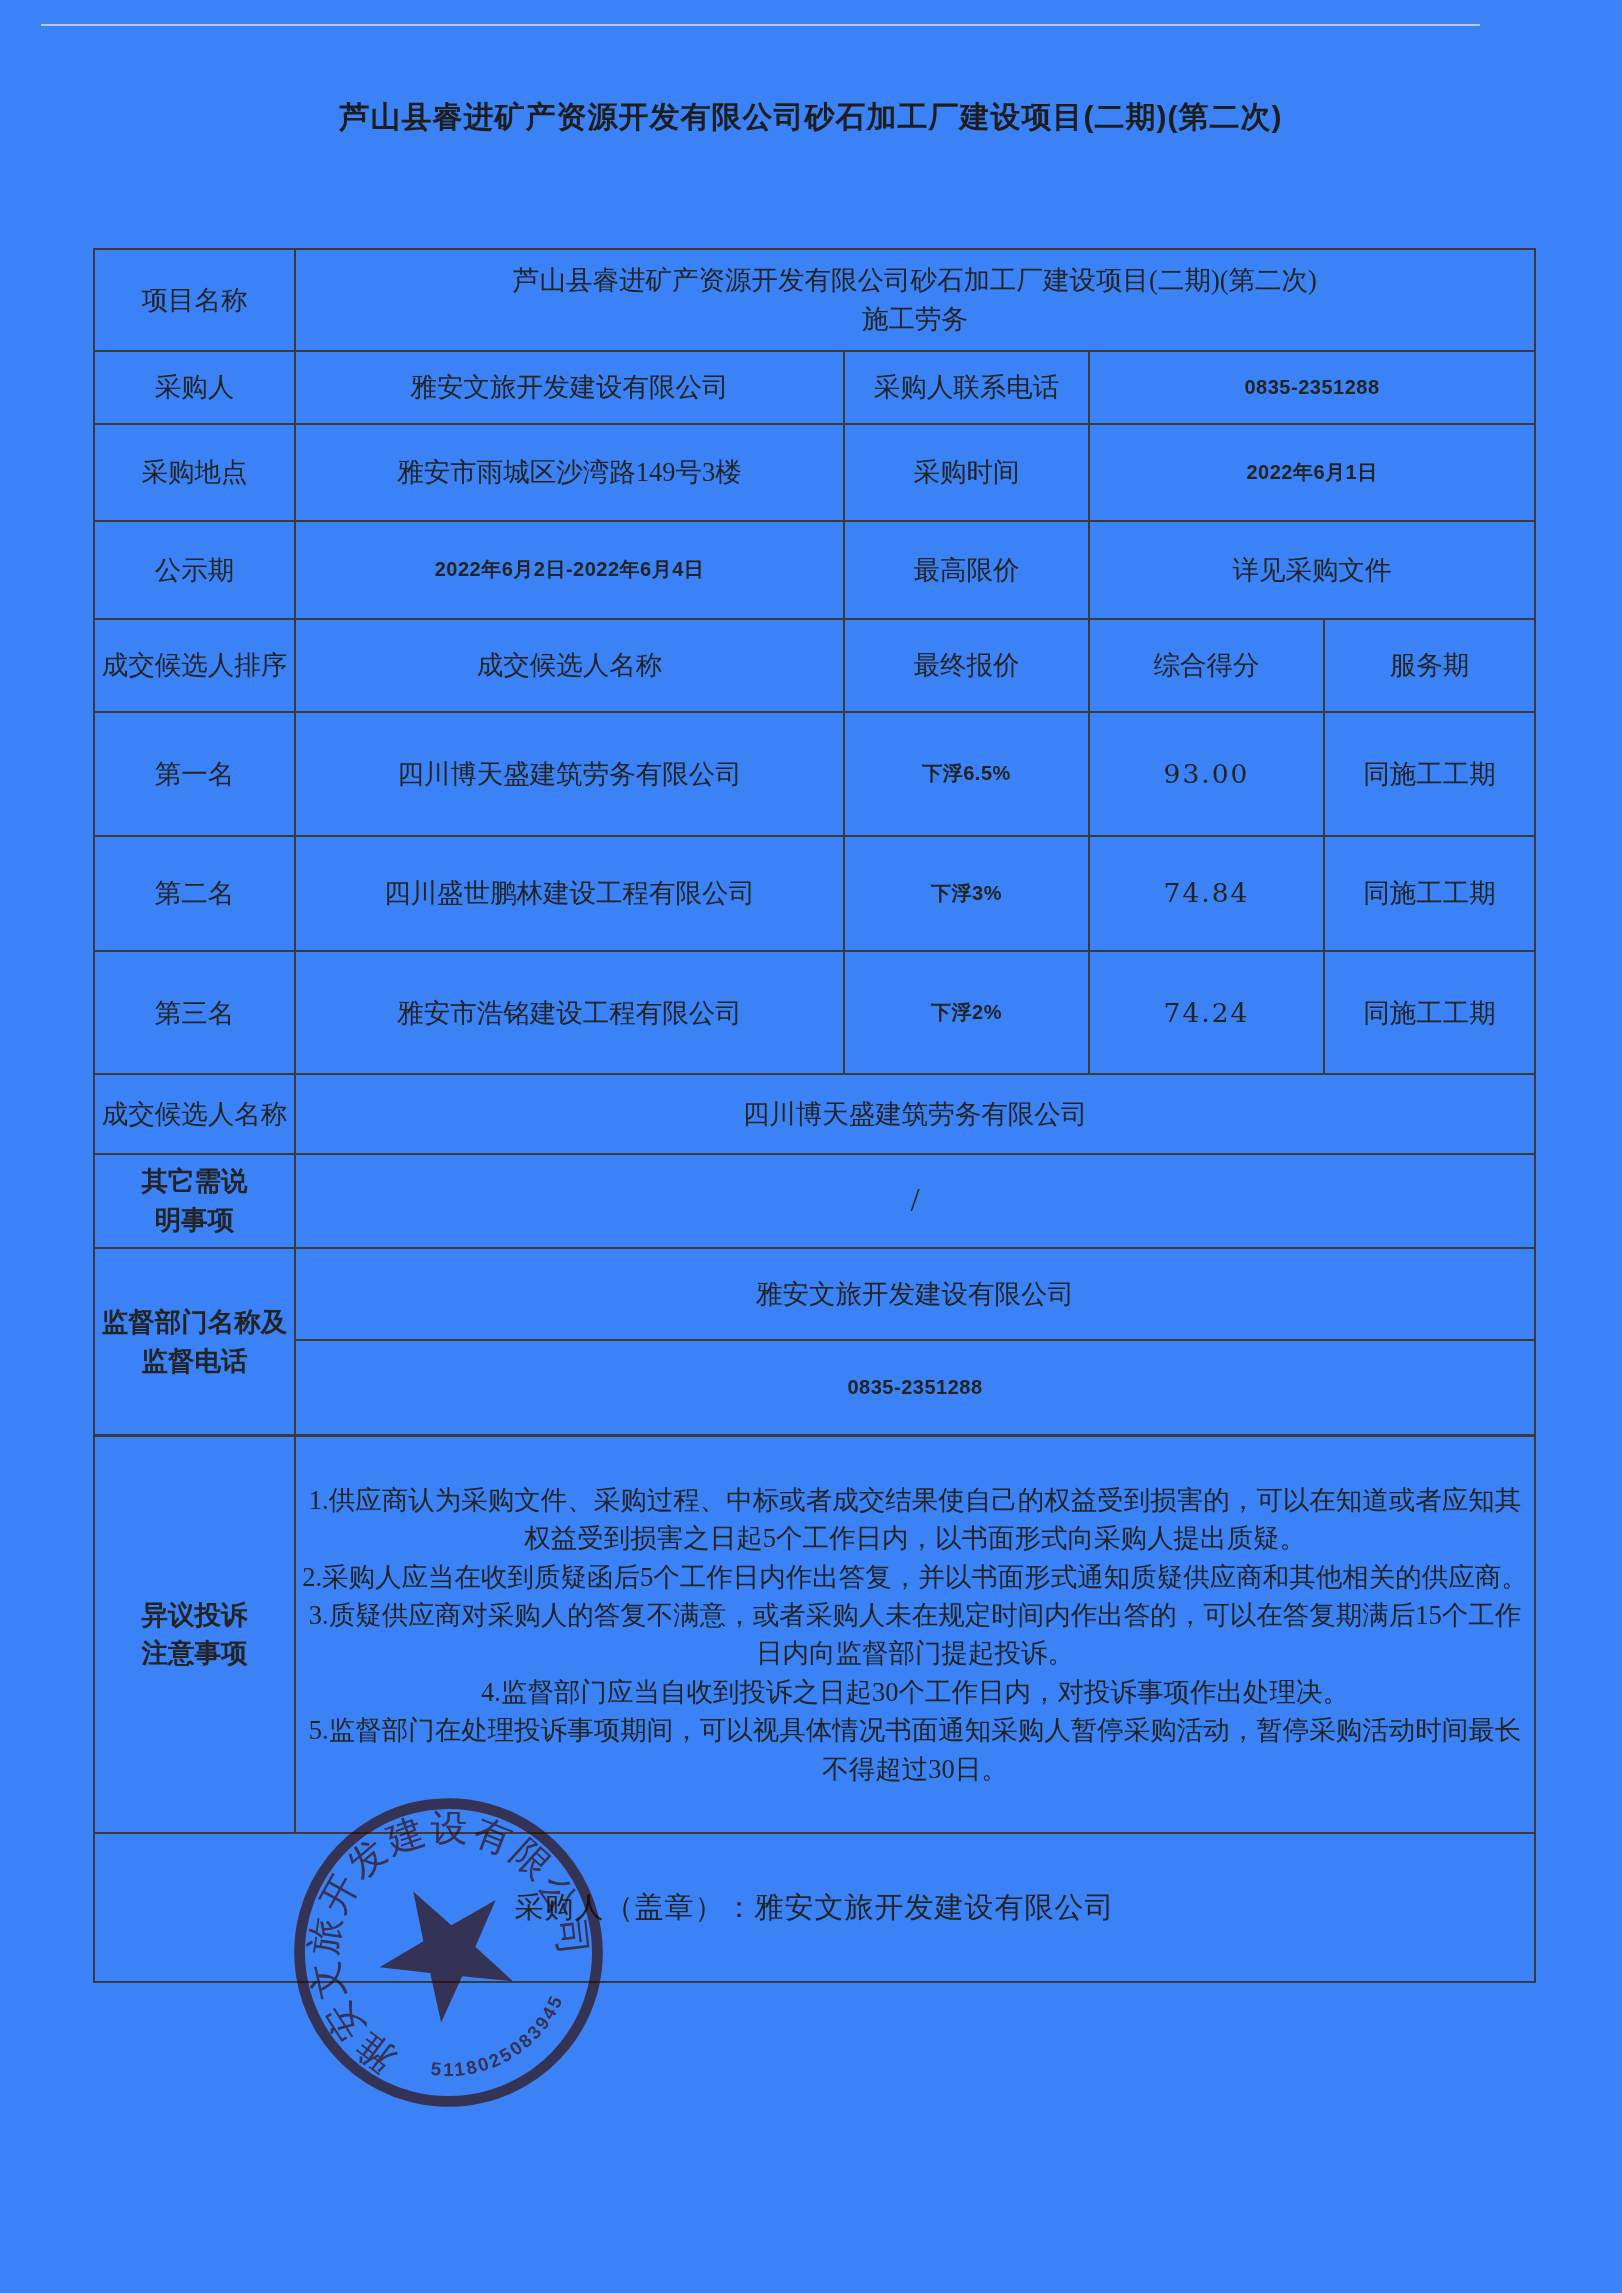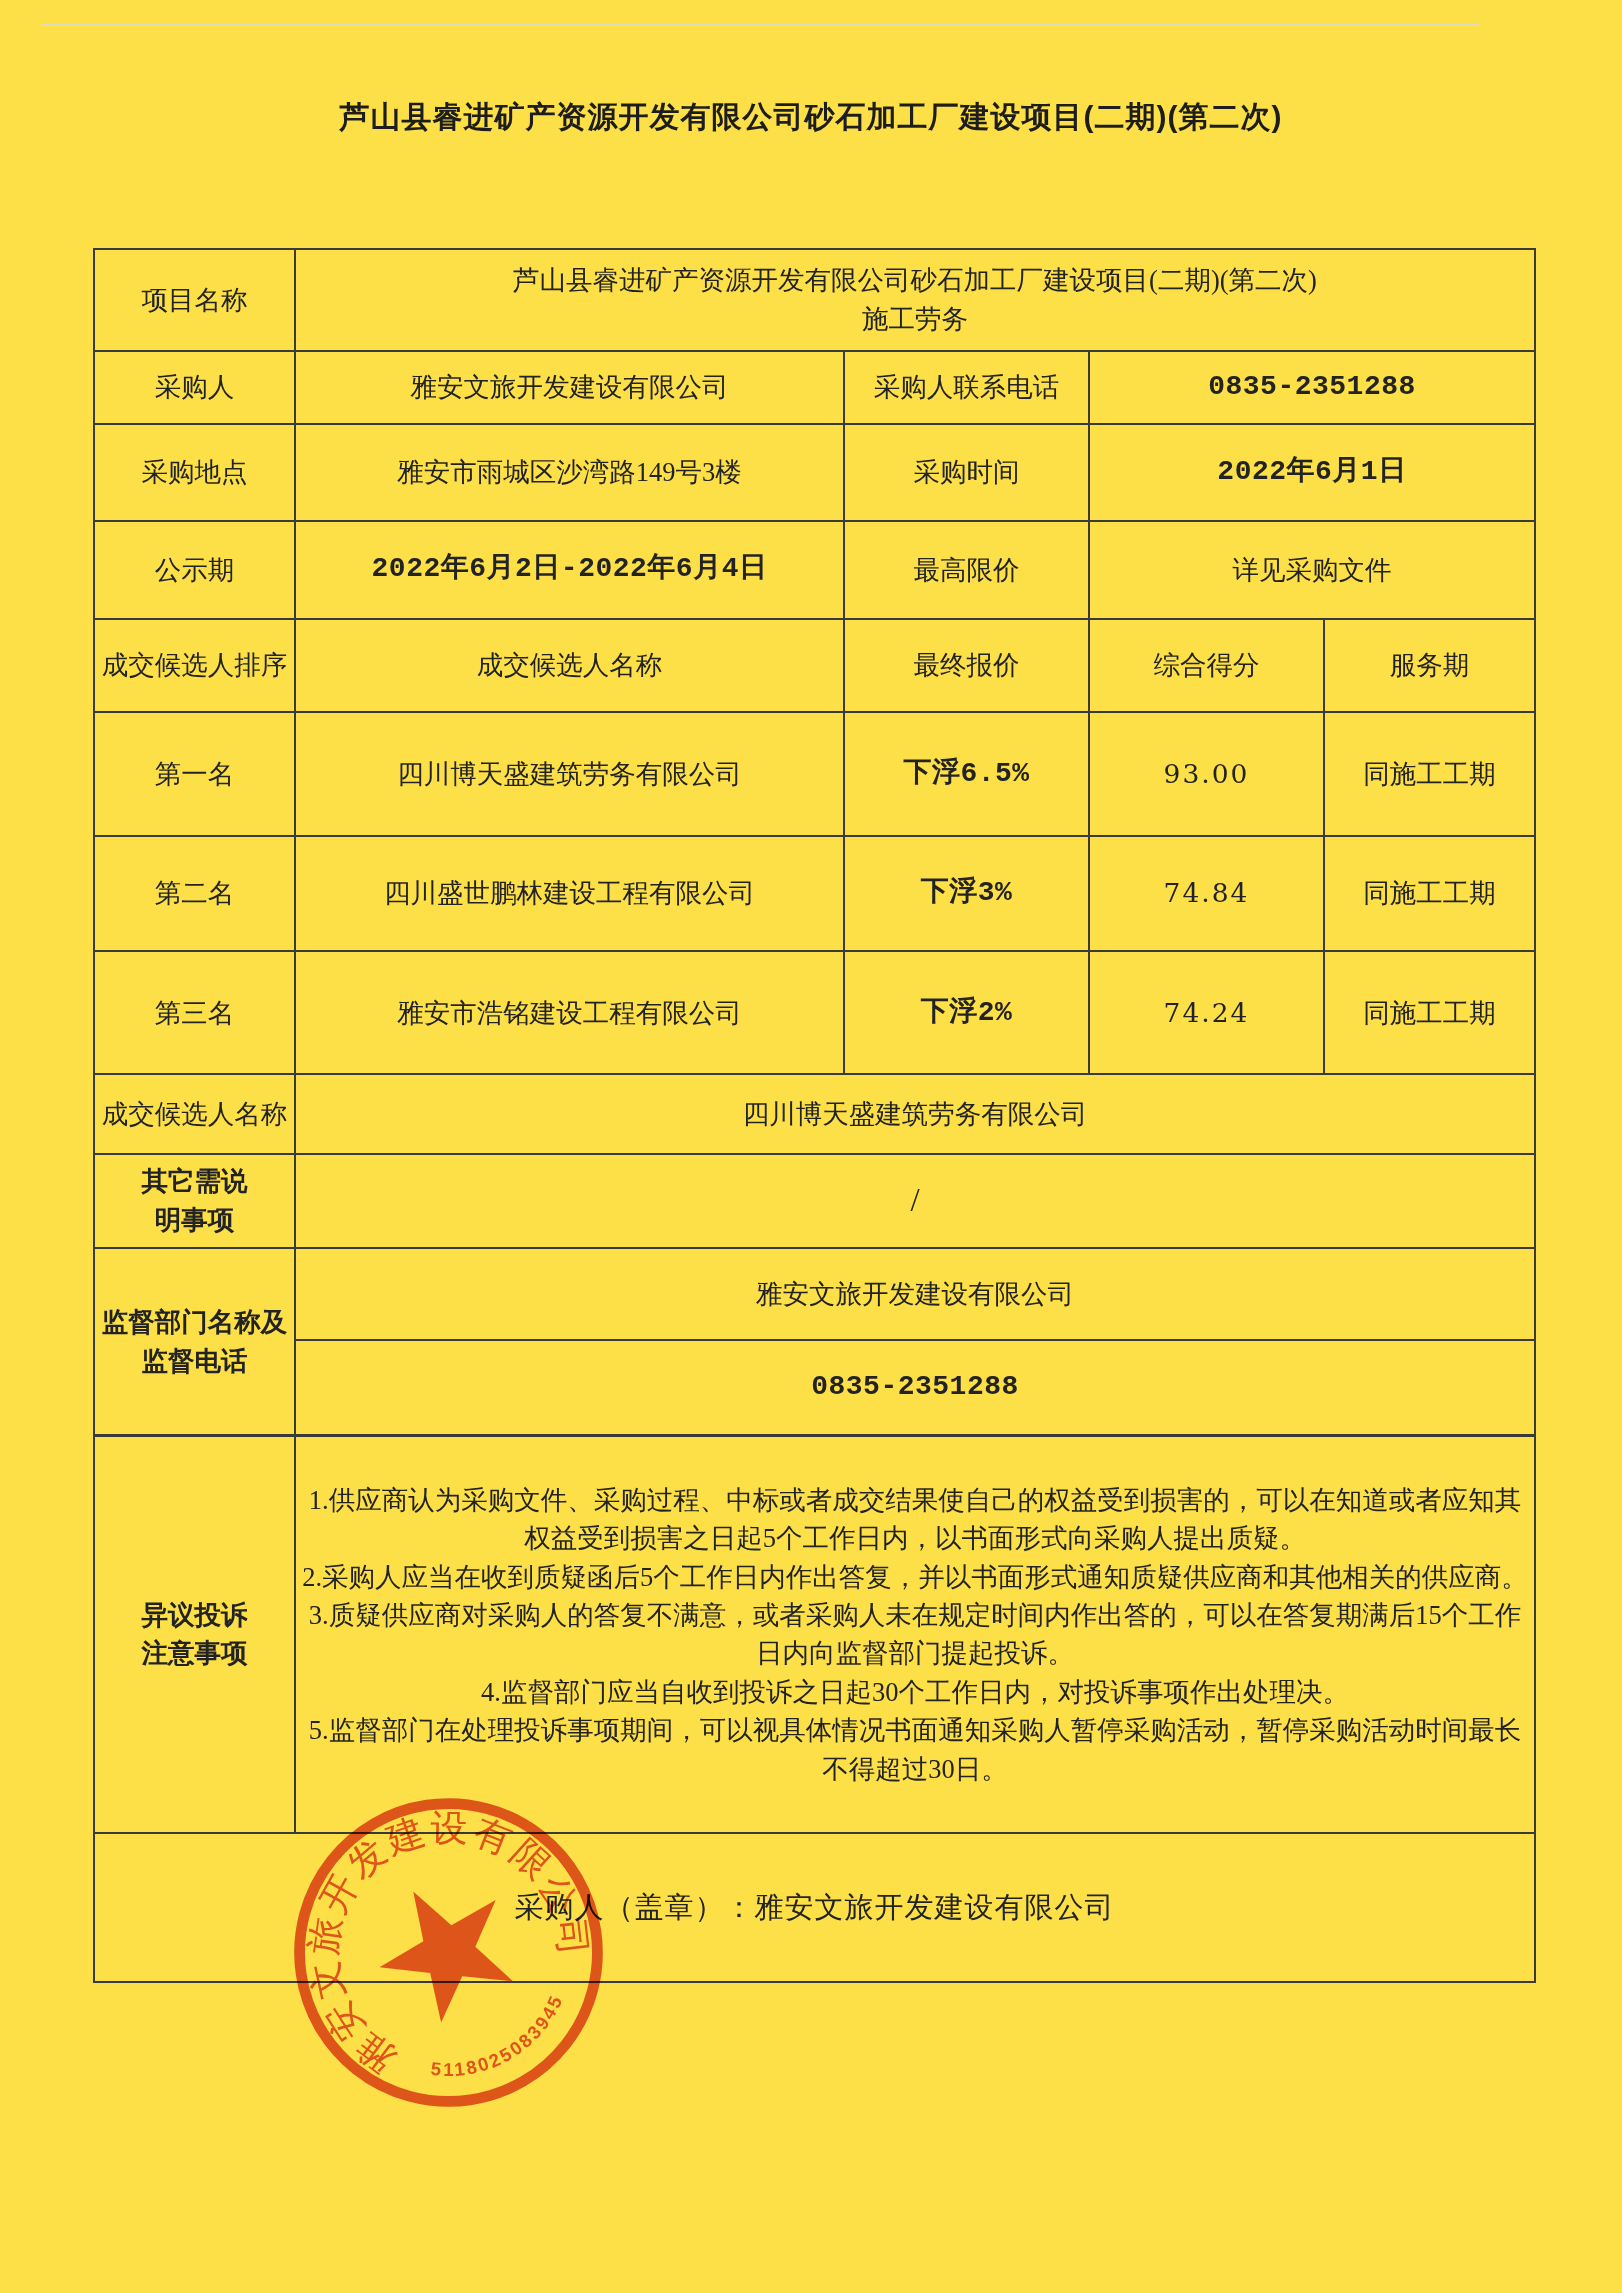--- a/index.html
+++ b/index.html
@@ -4,21 +4,21 @@
 <style>
   * { margin:0; padding:0; box-sizing:border-box; }
   html,body { background:#ffffff; }
   body{
     width:1622px; height:2294px;
     font-family:"Liberation Serif","DejaVu Serif",serif;
     color:#222;
     position:relative;
     overflow:hidden;
   }
-  .page{ position:absolute; inset:0; background:#fde047; }
+  .page{ position:absolute; inset:0; background:#3b82f6; }
 
   .scan-line{
     position:absolute; left:41px; top:23.5px; width:1439px; height:2px;
     background:#d9d9d6; opacity:.8;
   }
 
   .doc-title{
     position:absolute; top:94px; left:0; width:1622px;
     text-align:center;
     font-family:"Liberation Sans","DejaVu Sans",sans-serif;
@@ -36,22 +36,22 @@
     border:2px solid #3a3a3a;
     text-align:center; vertical-align:middle;
     padding:2px 5.9px;
     line-height:1.45;
   }
   table.announcement{ border:2.9px solid #2c2c2c; }
   tr.sep-strong td{ border-top-width:3.9px; }
   tr.sep-med td{ border-top-width:2.9px; }
 
   .num-bold{
-    font-family:Liberation Mono, monospace;
-    font-weight:700; font-size:28px; letter-spacing:0.5px;
+    font-family:Liberation Sans, sans-serif;
+    font-weight:700; font-size:20px; letter-spacing:0.5px;
   }
   .score{
     font-family:"DejaVu Serif",serif; letter-spacing:2px; font-size:26.5px;
   }
   .two-line span{ display:block;font-weight:bold; }
 
   td.objection-cell{
     text-align:left; vertical-align:top;
     padding:13.7px 15.7px 9.8px 11.8px;
     line-height:43px; font-size:26.5px;

